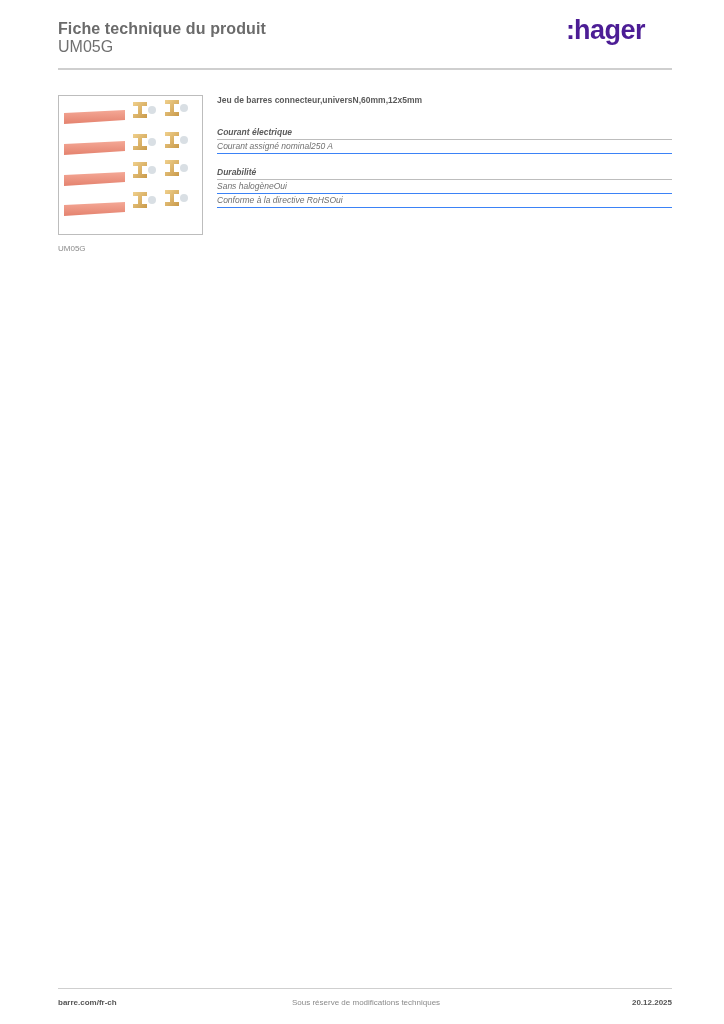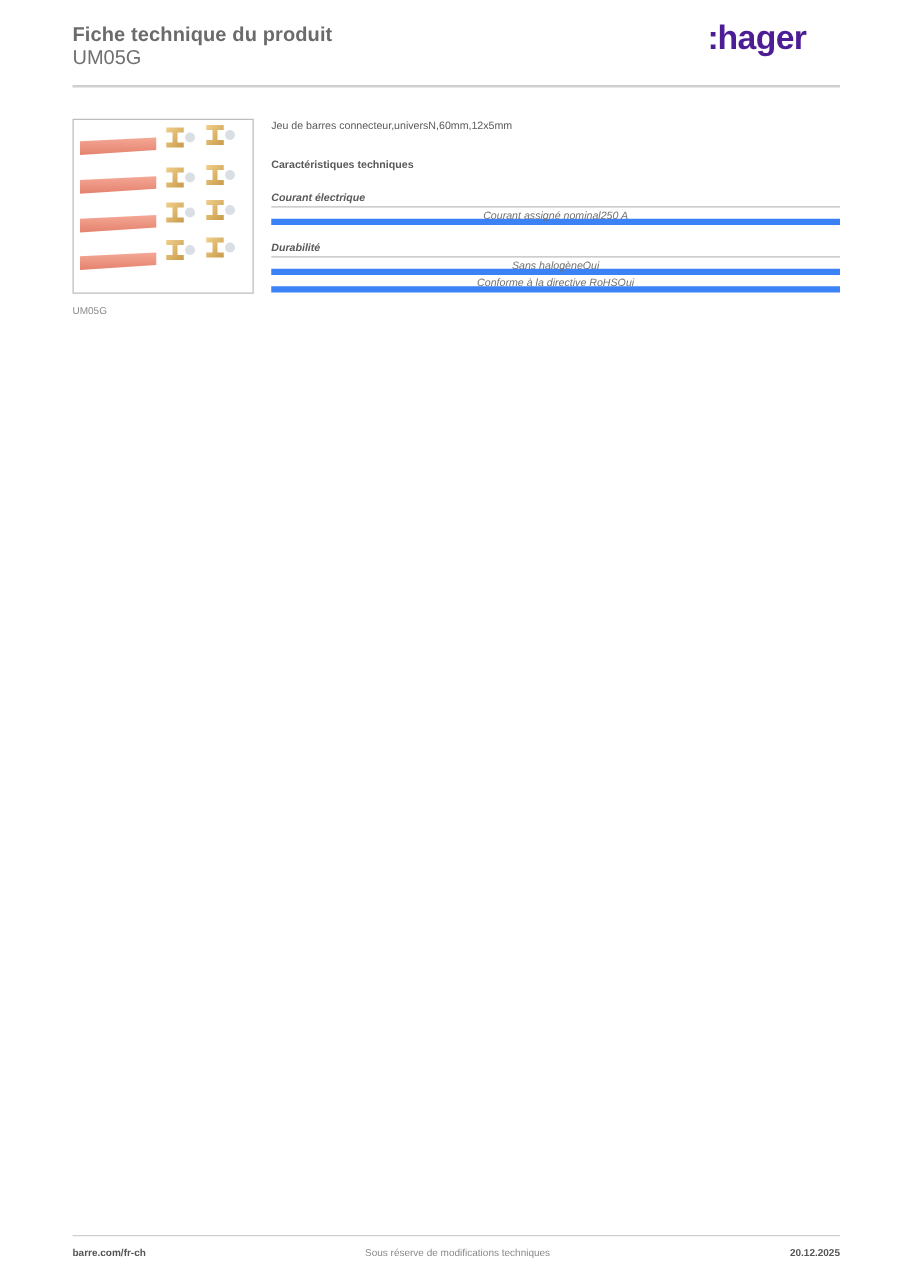--- a/index.html
+++ b/index.html
@@ -26,31 +26,31 @@
       position: absolute; left: 58px; top: 68px; width: 614px; height: 2px; background: #cfcfcf;
     }
     .product-image {
       position: absolute; left: 58px; top: 95px; width: 145px; height: 140px;
       border: 1px solid #bdbdbd; background: #fff;
     }
     .image-caption {
       position: absolute; left: 58px; top: 244px; font-size: 8px; color: #8a8a8a;
     }
     .content { position: absolute; left: 217px; top: 95px; width: 455px; }
-    .description { font-size: 8.5px; font-weight: normal; color: #5a5a5a; height: 31px; line-height: 11px; }
+    .description { font-size: 8.5px; font-weight: bold; color: #5a5a5a; height: 31px; line-height: 11px; }
     .tech-title { font-size: 8.5px; font-weight: bold; color: #5a5a5a; height: 26px; line-height: 11px; }
     .group { margin-bottom: 9px; font-style: italic; }
     .group-title {
       font-size: 8.5px; font-weight: bold; color: #5a5a5a;
       height: 14px; line-height: 12px; border-bottom: 1px solid #bdbdbd;
     }
     .row {
-      display: flex; justify-content: center;
+      display: flex; justify-content: flex-start;
       font-size: 8.5px; color: #707070; height: 14px; line-height: 13px;
-      border-bottom: 5px solid #3b82f6;
+      border-bottom: 1px solid #3b82f6;
     }
     .footer-rule {
       position: absolute; left: 58px; top: 988px; width: 614px; height: 1px; background: #cfcfcf;
     }
     .footer-left { position: absolute; left: 58px; top: 998px; font-size: 8px; font-weight: bold; color: #555; }
     .footer-center { position: absolute; left: 292px; top: 998px; font-size: 8px; color: #8a8a8a; }
     .footer-right { position: absolute; right: 52px; top: 998px; font-size: 8px; font-weight: bold; color: #555; text-align: center; }
   </style>
 </head>
 <body>
@@ -111,21 +111,20 @@
           <path d="M0 0h14v4h-5v8h5v4H0v-4h5V4H0z"></path>
           <circle cx="19" cy="8" r="4" fill="#d9dfe4"></circle>
         </g>
     </g>
   </svg>
 </div>
 <div class="image-caption">UM05G</div>
 
 <div class="content">
   <div class="description">Jeu de barres connecteur,universN,60mm,12x5mm</div>
-  <div class="tech-title">Caractéristiques techniques</div>
 
   <div class="group">
     <div class="group-title">Courant électrique</div>
     <div class="row">
       <span>Courant assigné nominal</span>
       <span>250 A</span>
     </div>
   </div>
 
 

